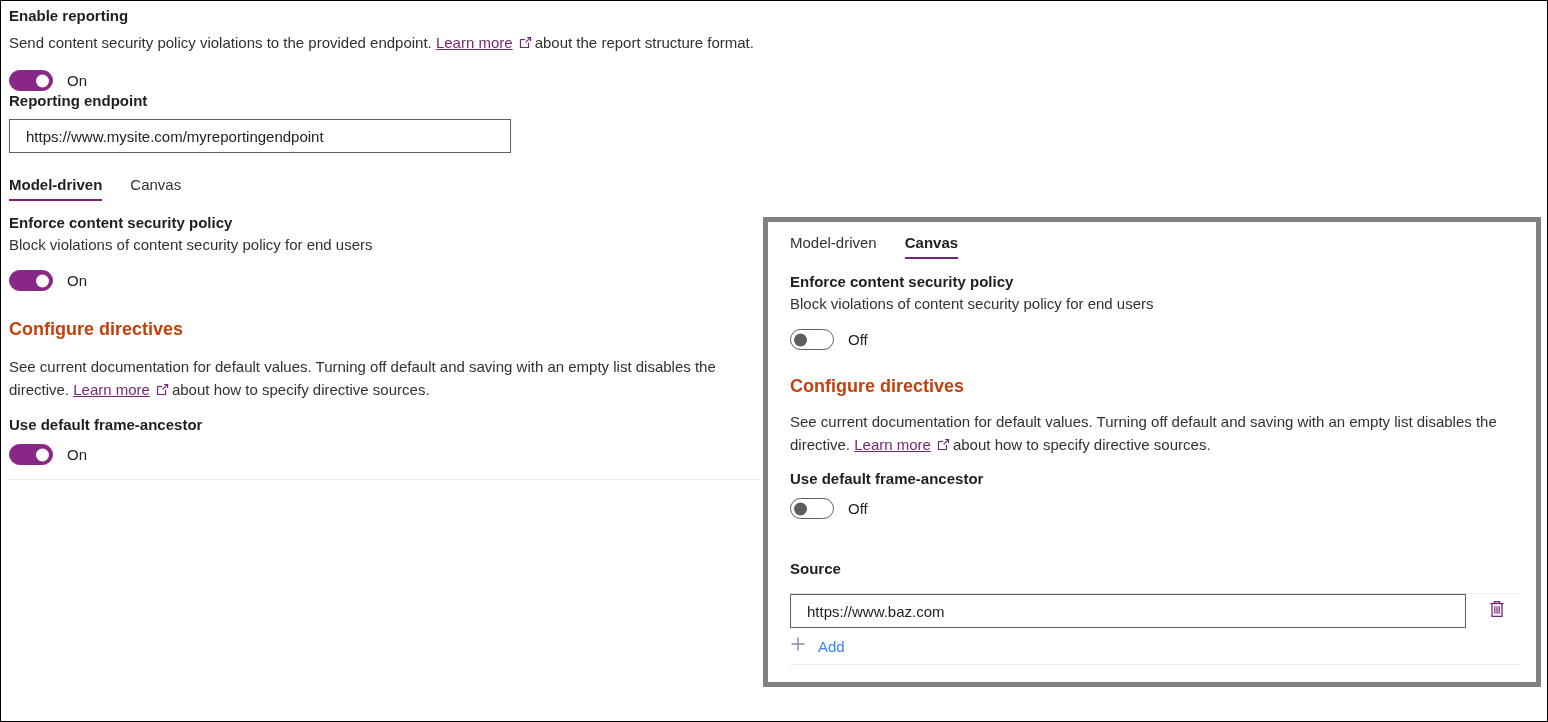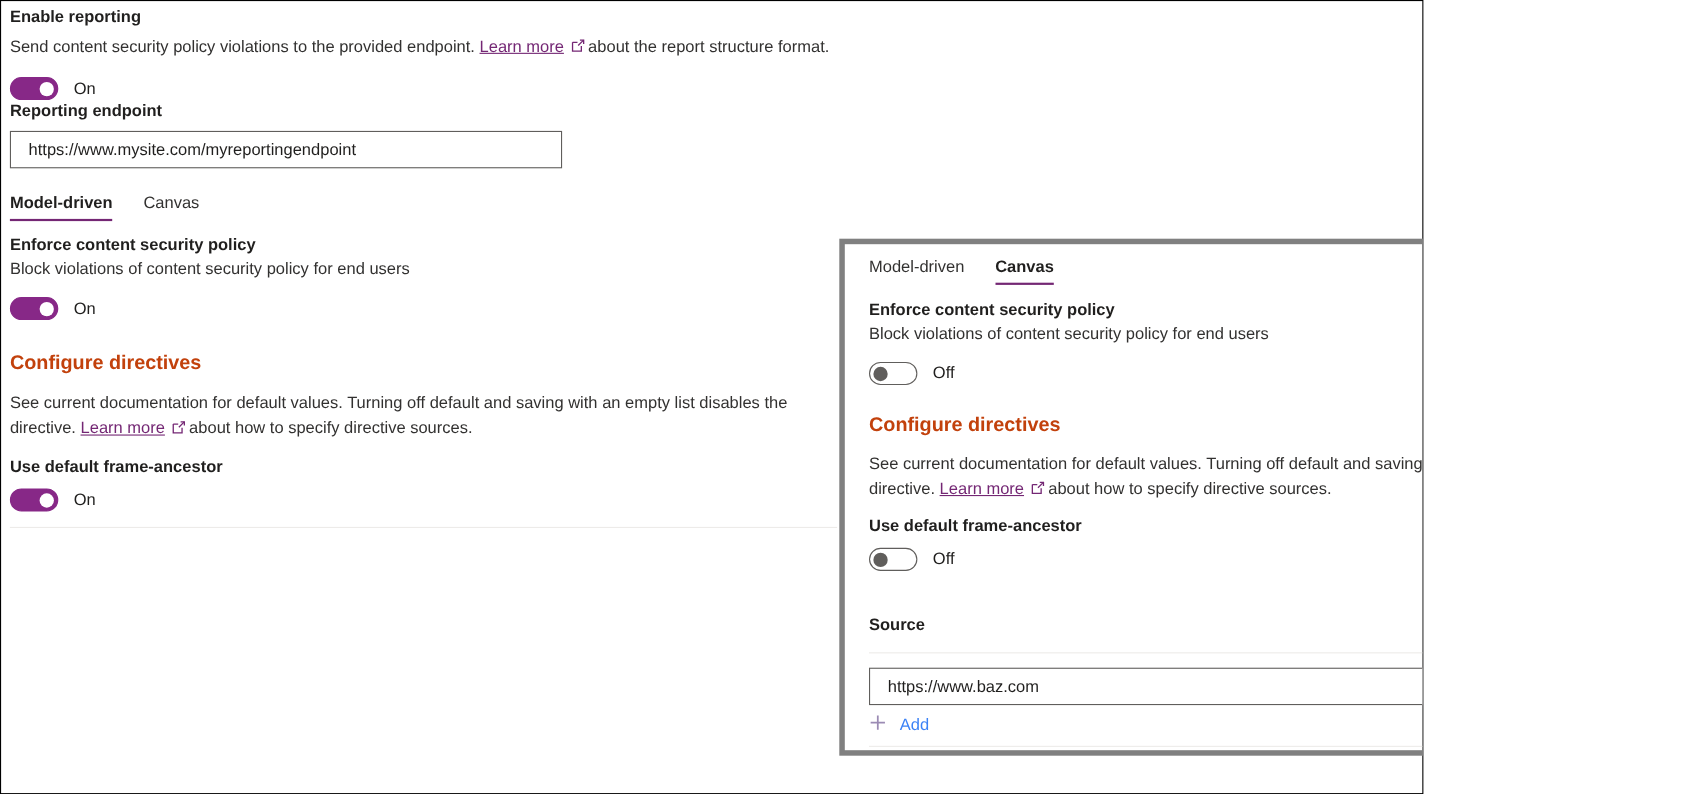--- a/index.html
+++ b/index.html
@@ -6,21 +6,21 @@
     margin: 0;
     padding: 0;
     background: #ffffff;
   }
   body {
     font-family: "Liberation Sans", sans-serif;
     -webkit-font-smoothing: antialiased;
   }
   #page {
     position: relative;
-    width: 1294px;
+    width: 1548px;
     height: 722px;
     background: #ffffff;
     box-sizing: border-box;
     border: 1px solid #000000;
     overflow: hidden;
   }
 
   
   .label-strong {
     font-size: 15px;
@@ -304,21 +304,21 @@
             <div class="knob"></div>
           </div>
           <span class="switch-label">Off</span>
         </div>
       </div>
 
       <div style="margin-top:40px;">
         <div class="label-strong">Source</div>
         <div class="divider" style="margin-top:14px;width:730px;"></div>
 
-        <div class="source-row" style="margin-top:13px;">
+        <div class="source-row" style="">
           <input class="textfield" style="width: 676px; height: 34px;" value="https://www.baz.com">
           <div class="trash-btn">
             <span>
               <svg width="18" height="20" viewBox="0 0 18 20">
                 <path d="M2.5 4.5 L15.5 4.5" stroke="#742774" stroke-width="1.3" fill="none"></path>
                 <path d="M6.5 4.3 L6.5 2.6 L11.5 2.6 L11.5 4.3" stroke="#742774" stroke-width="1.3" fill="none"></path>
                 <path d="M4.0 4.8 L4.0 17.4 L14.0 17.4 L14.0 4.8" stroke="#742774" stroke-width="1.3" fill="none"></path>
                 <path d="M6.8 7.3 L6.8 14.8" stroke="#742774" stroke-width="1.2" fill="none"></path>
                 <path d="M9.0 7.3 L9.0 14.8" stroke="#742774" stroke-width="1.2" fill="none"></path>
                 <path d="M11.2 7.3 L11.2 14.8" stroke="#742774" stroke-width="1.2" fill="none"></path>

